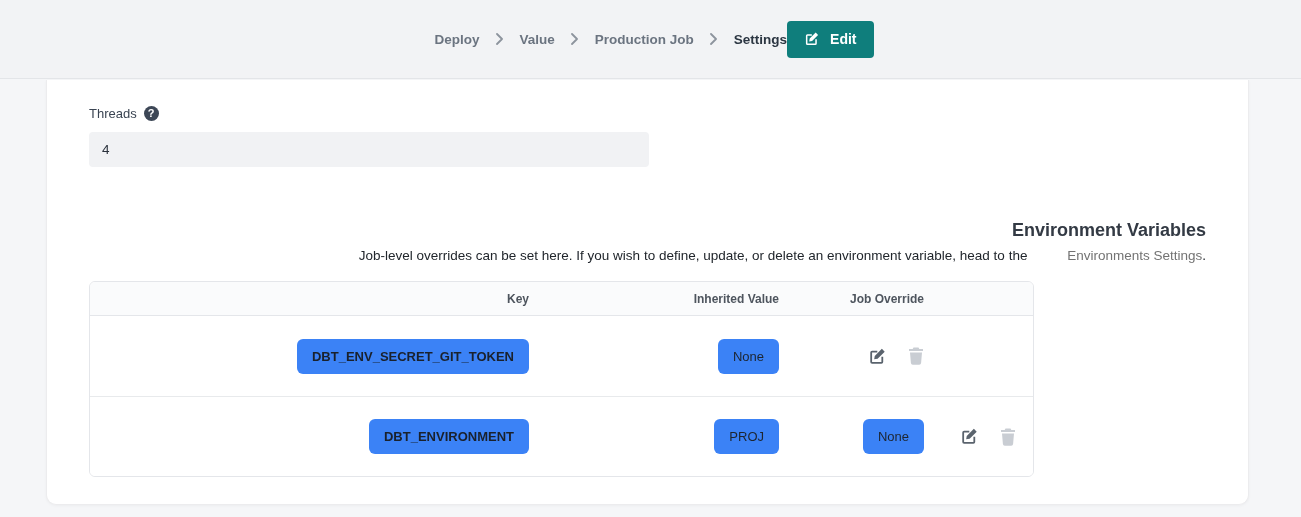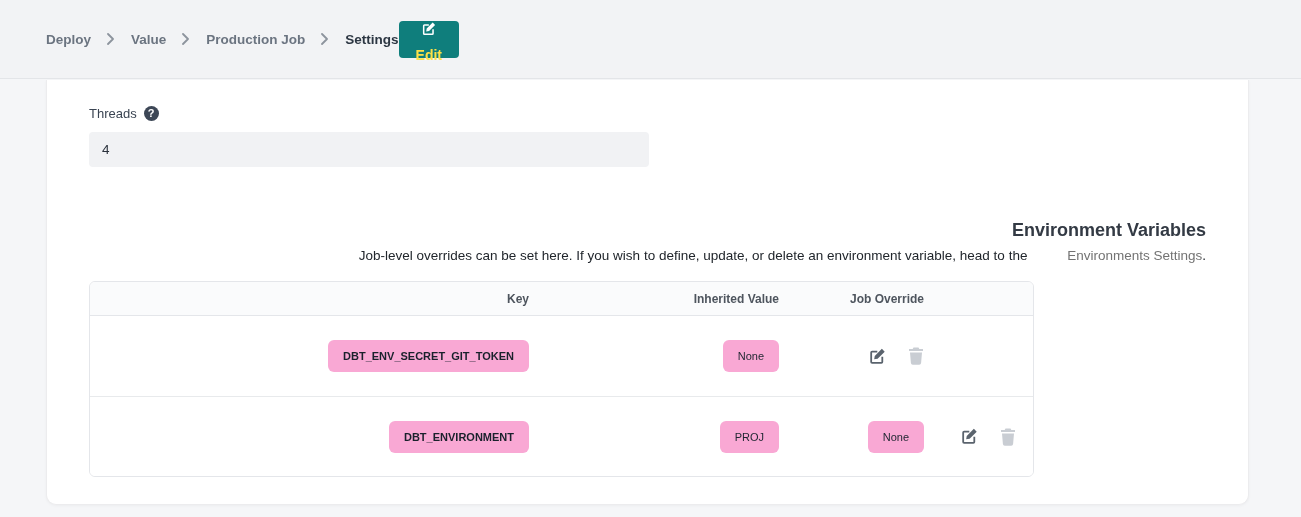--- a/index.html
+++ b/index.html
@@ -12,50 +12,49 @@
     color: #22272e;
   }
 
   
   .topbar {
     height: 79px;
     background: #f2f3f5;
     border-bottom: 1px solid #e3e5e8;
     display: flex;
     align-items: center;
-    justify-content: flex-start;
+    justify-content: center;
     padding: 0 39px 0 46px;
   }
   .breadcrumb { display: flex; align-items: center; gap: 16px; }
   .crumb {
     font-size: 13.5px;
     font-weight: 600;
     color: #6b7480;
     text-decoration: none;
     cursor: pointer;
   }
   .crumb.current { color: #2c3642; font-weight: 700; cursor: default; }
   .crumb-sep { display: inline-flex; color: #8d949d; }
   .crumb-sep svg { width: 8px; height: 12px; }
 
   .edit-btn {
     background: #0f7e7c;
-    color: #fde047;
+    color: #ffffff;
     border: none;
     border-radius: 4px;
     height: 37px;
     padding: 0 17px;
     font-family: "Liberation Sans", sans-serif;
     font-size: 14px;
     font-weight: 700;
     display: inline-flex;
     align-items: center;
     gap: 10px;
     cursor: pointer;
-    flex-direction: column;
   }
   .edit-btn svg { width: 16px; height: 16px; fill: #ffffff; }
 
   
   .card {
     position: absolute;
     top: 80px;
     left: 46px;
     width: 1203px;
     height: 425px;
@@ -122,24 +121,24 @@
     border-bottom: 1px solid #e4e6ea;
     font-size: 12px;
     font-weight: 700;
     color: #4e555e;
   }
   .t-data { height: 80px; background: #ffffff; }
   .t-data + .t-data { border-top: 1px solid #e8eaec; }
 
   .chip {
     display: inline-block;
-    background: #f9a8d4;
+    background: #3b82f6;
     border-radius: 6px;
     padding: 10px 15px;
-    font-size: 11px;
+    font-size: 13px;
     color: #1d2530;
     margin-left: 4px;
   }
   .chip.key-chip { font-weight: 700; color: #1a212c; margin-left: 12px; }
 
   .row-actions {
     display: flex;
     align-items: center;
     justify-content: flex-end;
     gap: 21px;

